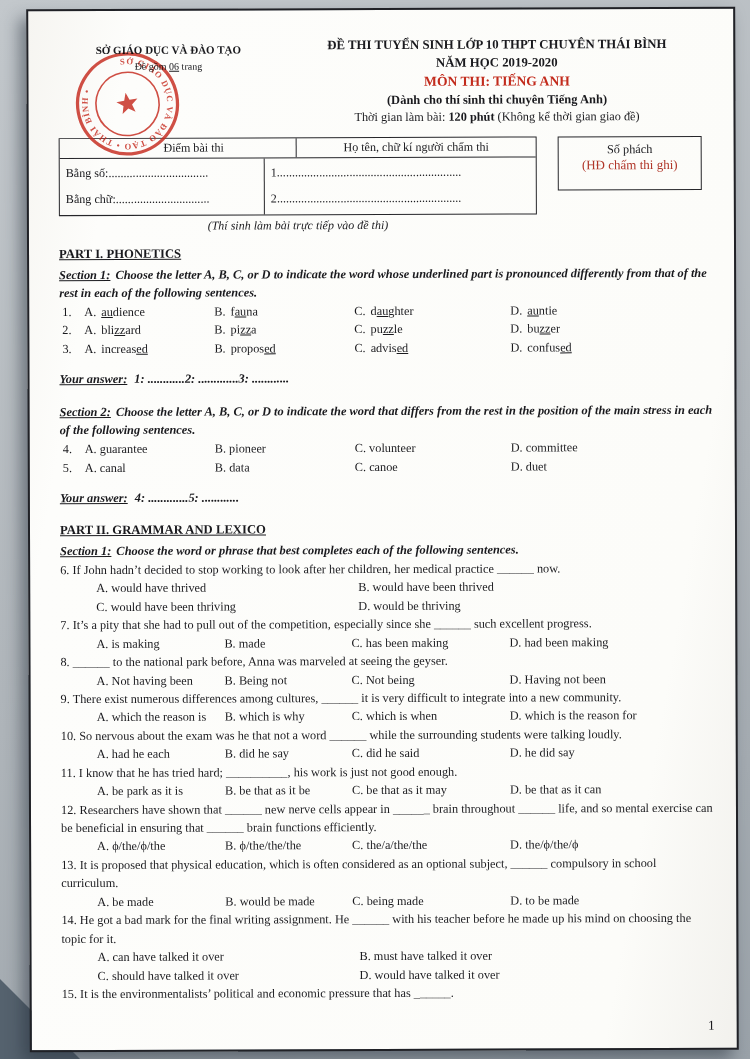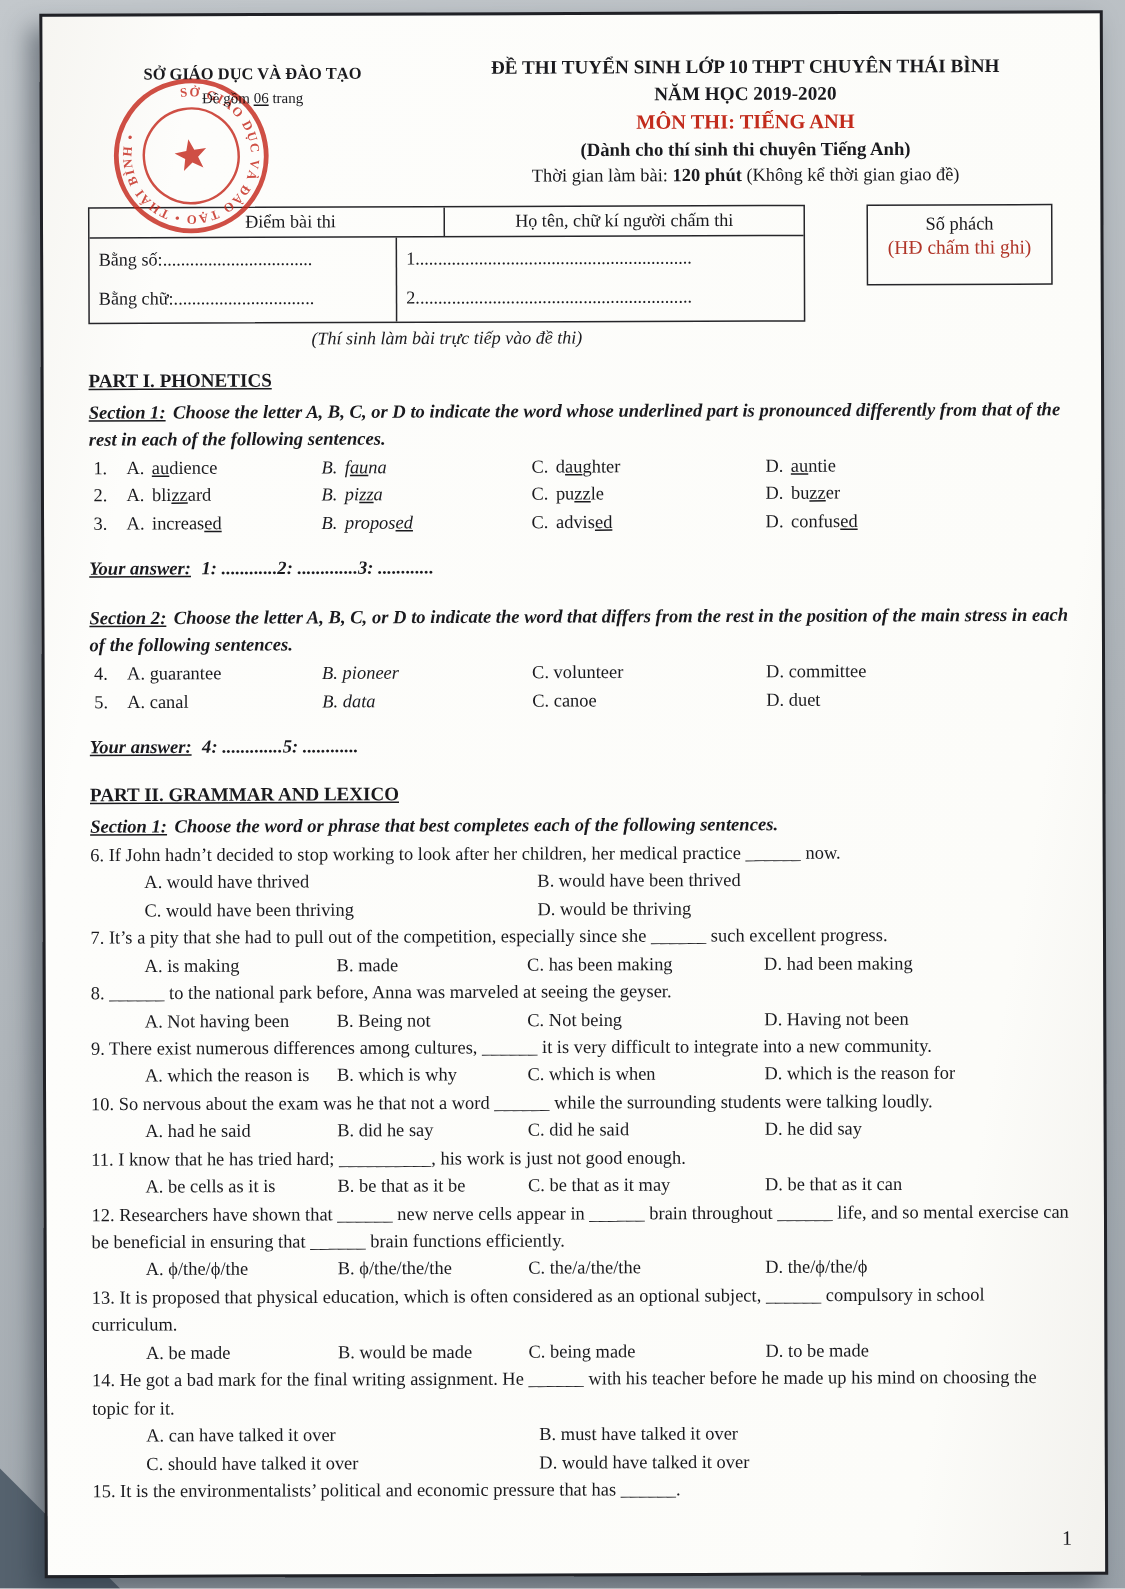--- a/index.html
+++ b/index.html
@@ -41,36 +41,36 @@
   
   .info-row{display:flex; margin-top:10px; align-items:flex-start;}
   .main-table{width:478px; border:1.6px solid #26262a; font-size:12.1px;}
   .mt-head{display:flex; border-bottom:1px solid #26262a;}
   .mt-hc1{width:205px; border-right:1px solid #26262a; text-align:center; padding:2px 2px;margin-left:32px;}
   .mt-hc2{flex:1; text-align:center; padding:2px 18px;}
   .mt-body{display:flex;}
   .mt-b1{width:205px; border-right:1px solid #26262a; padding:7px 2px 8px 6px;}
   .mt-b2{flex:1; padding:7px 2px 8px 6px;}
   .mt-row1{margin-bottom:11px;}
-  .sophach{width:124px; border:1.6px solid #26262a; margin-left:auto; margin-right:10px;
+  .sophach{width:144px; border:1.6px solid #26262a; margin-left:auto; margin-right:10px;
     text-align:center; padding:5px 2px 16px;}
   .sophach .s1{font-size:12.3px;}
   .sophach .s2{font-size:13px; color:#b03528;}
   .note{width:478px; text-align:center; font-style:italic; font-size:12px; margin-top:3px;}
 
   
   .part-title{font-weight:bold; font-size:12.7px; margin-top:13px;}
   .part-title span{text-decoration:underline;}
   .section-head{font-weight:bold; font-style:italic; font-size:12.4px; line-height:1.45; margin-top:5px;}
   .section-head .lbl{text-decoration:underline; margin-right:5px;}
 
   
   .ph-row{display:flex; font-size:12.3px; line-height:1.5; padding-left:3px;}
   .ph-num{width:22px;}
-  .ph-a{width:130px;} .ph-b{width:140px;font-style:italic;} .ph-c{width:156px;} .ph-d{flex:1;}
+  .ph-a{width:130px;} .ph-b{width:140px;} .ph-c{width:156px;} .ph-d{flex:1;}
   .olbl{margin-right:5px;}
 
   .answer{font-weight:bold; font-style:italic; font-size:12.4px; margin:14px 0 17px;}
   .answer .lbl{text-decoration:underline; margin-right:7px;}
 
   
   .q{font-size:12.3px; line-height:1.5;}
   .q-text{}
   .opts4{display:flex; padding-left:36px;}
   .o-a{width:128px;} .o-b{width:127px;} .o-c{width:158px;} .o-d{flex:1;}
@@ -215,31 +215,31 @@
       <span class="o-a">A. which the reason is</span>
       <span class="o-b">B. which is why</span>
       <span class="o-c">C. which is when</span>
       <span class="o-d">D. which is the reason for</span>
     </div>
   </div>
 
   <div class="q">
     <div class="q-text">10. So nervous about the exam was he that not a word ______ while the surrounding students were talking loudly.</div>
     <div class="opts4">
-      <span class="o-a">A. had he said</span>
+      <span class="o-a">A. had he each</span>
       <span class="o-b">B. did he say</span>
       <span class="o-c">C. did he said</span>
       <span class="o-d">D. he did say</span>
     </div>
   </div>
 
   <div class="q">
     <div class="q-text">11. I know that he has tried hard; __________, his work is just not good enough.</div>
     <div class="opts4">
-      <span class="o-a">A. be cells as it is</span>
+      <span class="o-a">A. be park as it is</span>
       <span class="o-b">B. be that as it be</span>
       <span class="o-c">C. be that as it may</span>
       <span class="o-d">D. be that as it can</span>
     </div>
   </div>
 
   <div class="q">
     <div class="q-text">12. Researchers have shown that ______ new nerve cells appear in ______ brain throughout ______ life, and so mental exercise can be beneficial in ensuring that ______ brain functions efficiently.</div>
     <div class="opts4">
       <span class="o-a">A. ϕ/the/ϕ/the</span>

